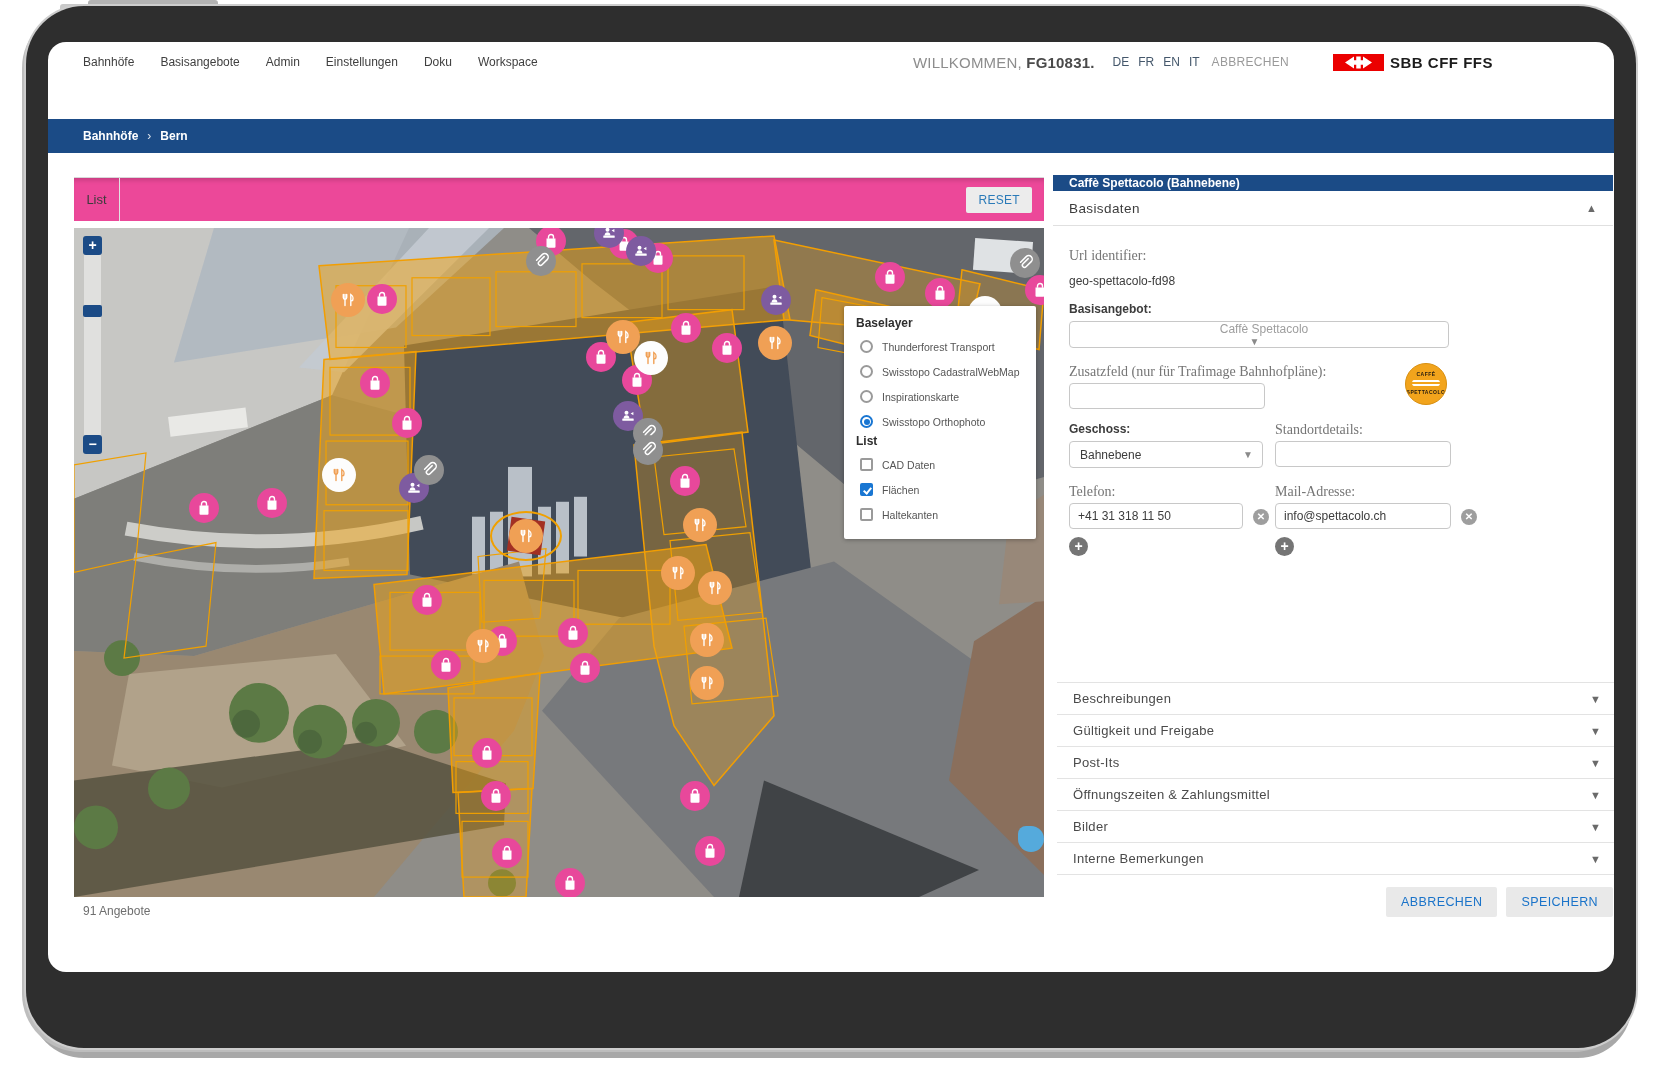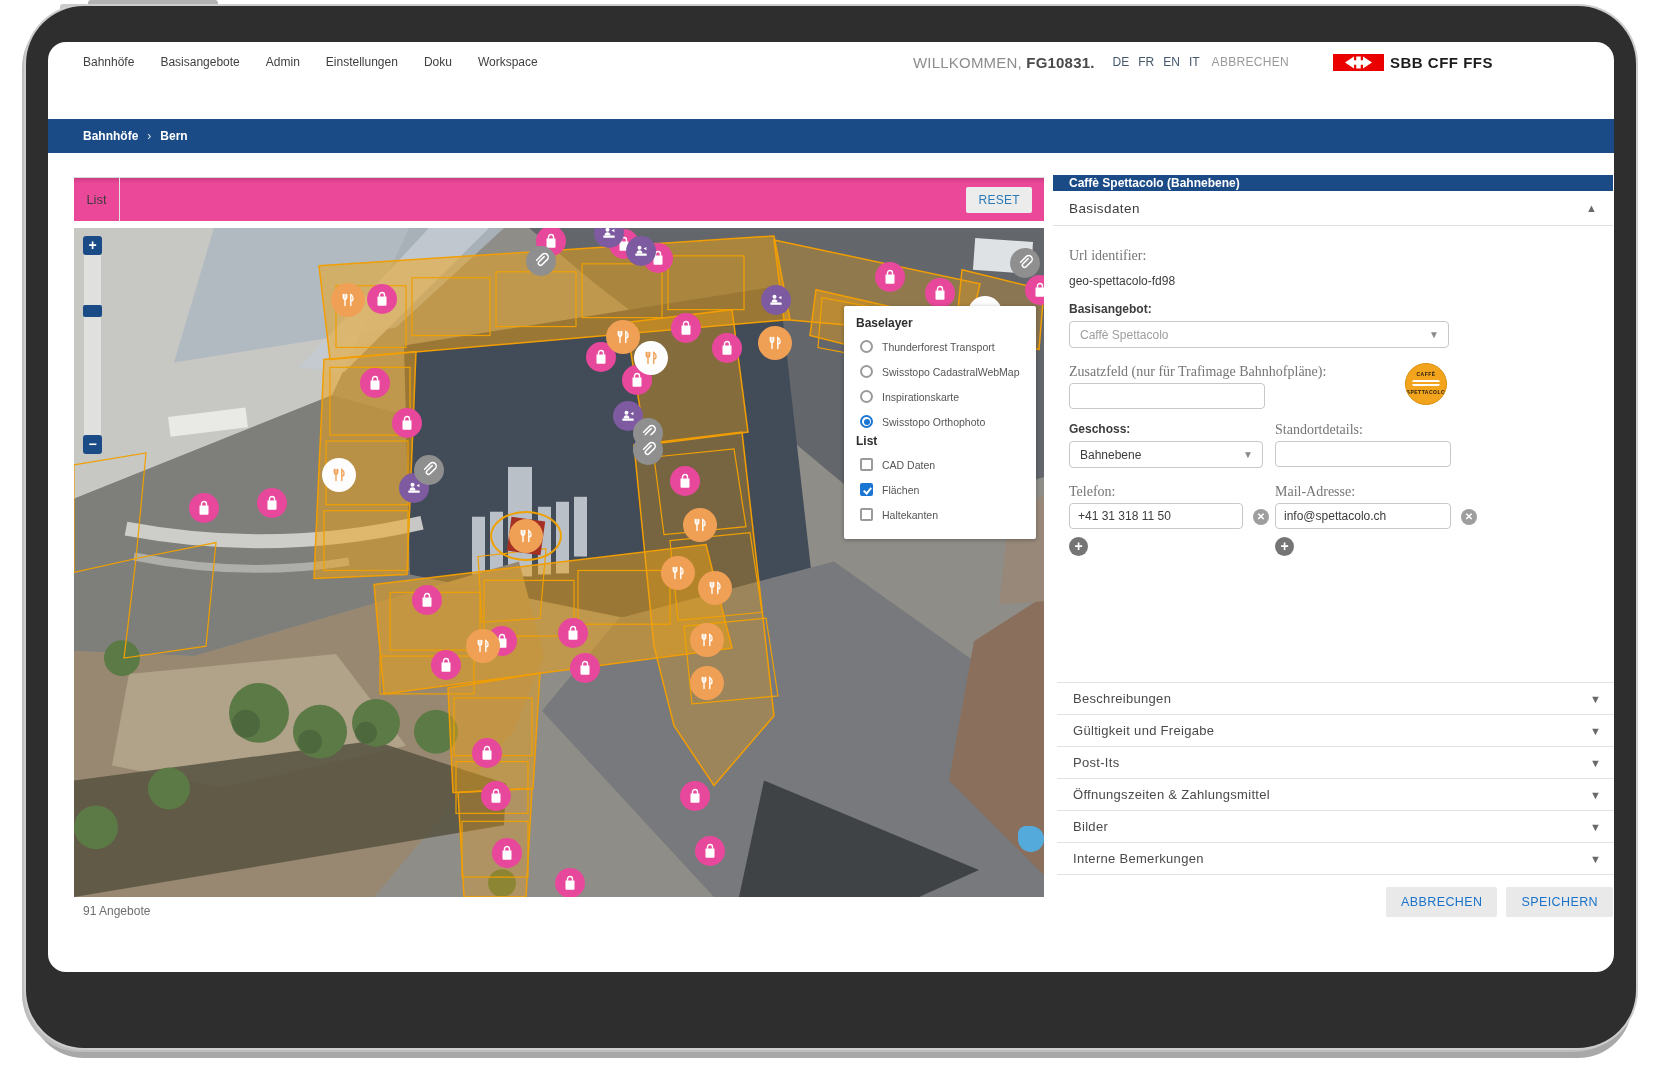--- a/index.html
+++ b/index.html
@@ -645,21 +645,21 @@
         </div>
         <div class="sec-hd">
           <span class="lbl">Basisdaten</span>
           <span class="chev">▲</span>
         </div>
 
         <div style="position:relative;height:456px;">
           <div class="fld lbl-g" style="left:16px;top:22px;">Url identifier:</div>
           <div class="fld val" style="left:16px;top:48px;">geo-spettacolo-fd98</div>
           <div class="fld lbl-b" style="left:16px;top:76px;">Basisangebot:</div>
-          <div class="fld selbox" style="left:16px;top:95px;width:380px;">
+          <div class="fld selbox" style="left:16px;top:95px;width:380px;flex-direction:column;">
             <span class="txt gray">Caffè Spettacolo</span>
               <span class="c">▼</span>
           </div>
           <div class="fld lbl-g" style="left:16px;top:138px;">Zusatzfeld (nur für Trafimage Bahnhofpläne):</div>
           <input class="fld inp" style="left: 16px; top: 157px; width: 196px;" value="">
           <div class="badge" style="left:352px;top:137px;">
             <div class="t">CAFFÈ</div>
             <div class="w"></div>
             <div class="t" style="margin-top:0;">SPETTACOLO</div>
           </div>

